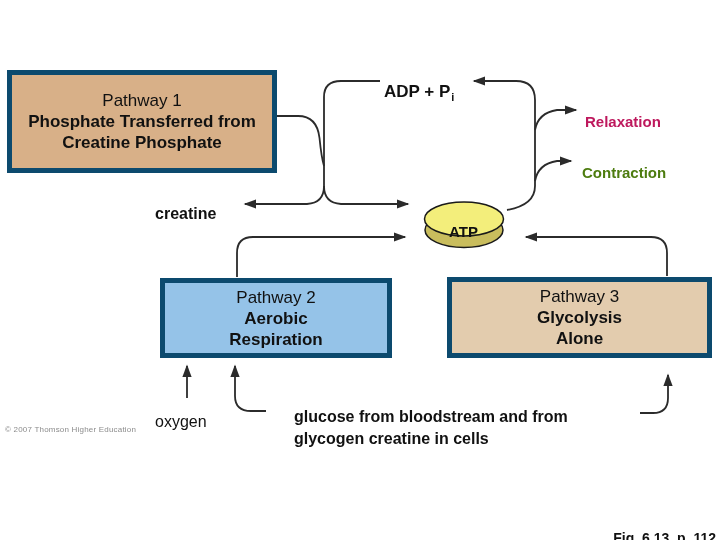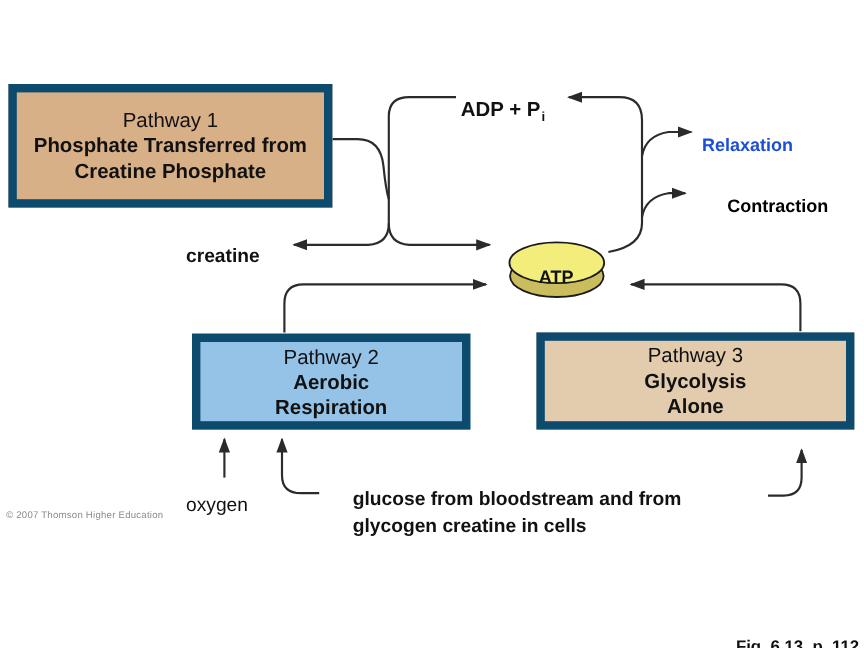--- a/index.html
+++ b/index.html
@@ -16,21 +16,21 @@
     fill: none;
     stroke: #2b2b2b;
     stroke-width: 1.8;
     stroke-linejoin: round;
   }
   .label { position: absolute; color: #111111; white-space: nowrap; margin-top: 12px; }
 
   .box {
     position: absolute;
     box-sizing: border-box;
-    border: 7px solid #0c4a6e;
+    border: 5px solid #0c4a6e;
     display: flex;
     flex-direction: column;
     align-items: center;
     justify-content: center;
     text-align: left;
     font-size: 17px;
     line-height: 21px;
     color: #111111;
   }
   .box .title { font-weight: normal; }
@@ -38,22 +38,22 @@
   .box-pathway1 { left: 7px;   top: 70px;  width: 270px; height: 103px; background: #d8b088; }
   .box-pathway2 { left: 160px; top: 278px; width: 232px; height: 80px;  background: #95c3e8; }
   .box-pathway3 { left: 447px; top: 277px; width: 265px; height: 81px;  background: #e3ccae; }
 
   .adp-label { left: 384px; top: 70px; font-size: 17px; font-weight: bold; }
   .adp-label .sub { font-size: 11px; position: relative; top: 4px; margin-left: 1px; }
 
   .atp-label { left: 449px; top: 209px; width: 70px; text-align: left;
                font-size: 15px; font-weight: bold; line-height: 21px; }
 
-  .relaxation-label  { left: 585px; top: 101px; font-size: 15px; font-weight: bold; color: #1d4ed8; }
-  .contraction-label { left: 606px; top: 152px; font-size: 15px; font-weight: bold; color: #000000; }
+  .relaxation-label  { left: 585px; top: 101px; font-size: 15px; font-weight: bold; color: #be185d; }
+  .contraction-label { left: 582px; top: 152px; font-size: 15px; font-weight: bold; color: #4d7c0f; }
 
   .creatine-label { left: 155px; top: 193px; width: 80px; text-align: left;
                     font-size: 16px; font-weight: bold; }
   .oxygen-label   { left: 155px; top: 401px; font-size: 16px; font-weight: normal; }
 
   .glucose-label  { left: 294px; top: 394px; font-size: 16px; font-weight: bold; line-height: 22px;
                     white-space: nowrap; }
 
   .copyright { left: 5px; top: 413px; font-size: 8px; color: #8c8c8c; letter-spacing: 0.2px; }
   .fig-caption { left: 540px; top: 518px; width: 176px; text-align: right;

